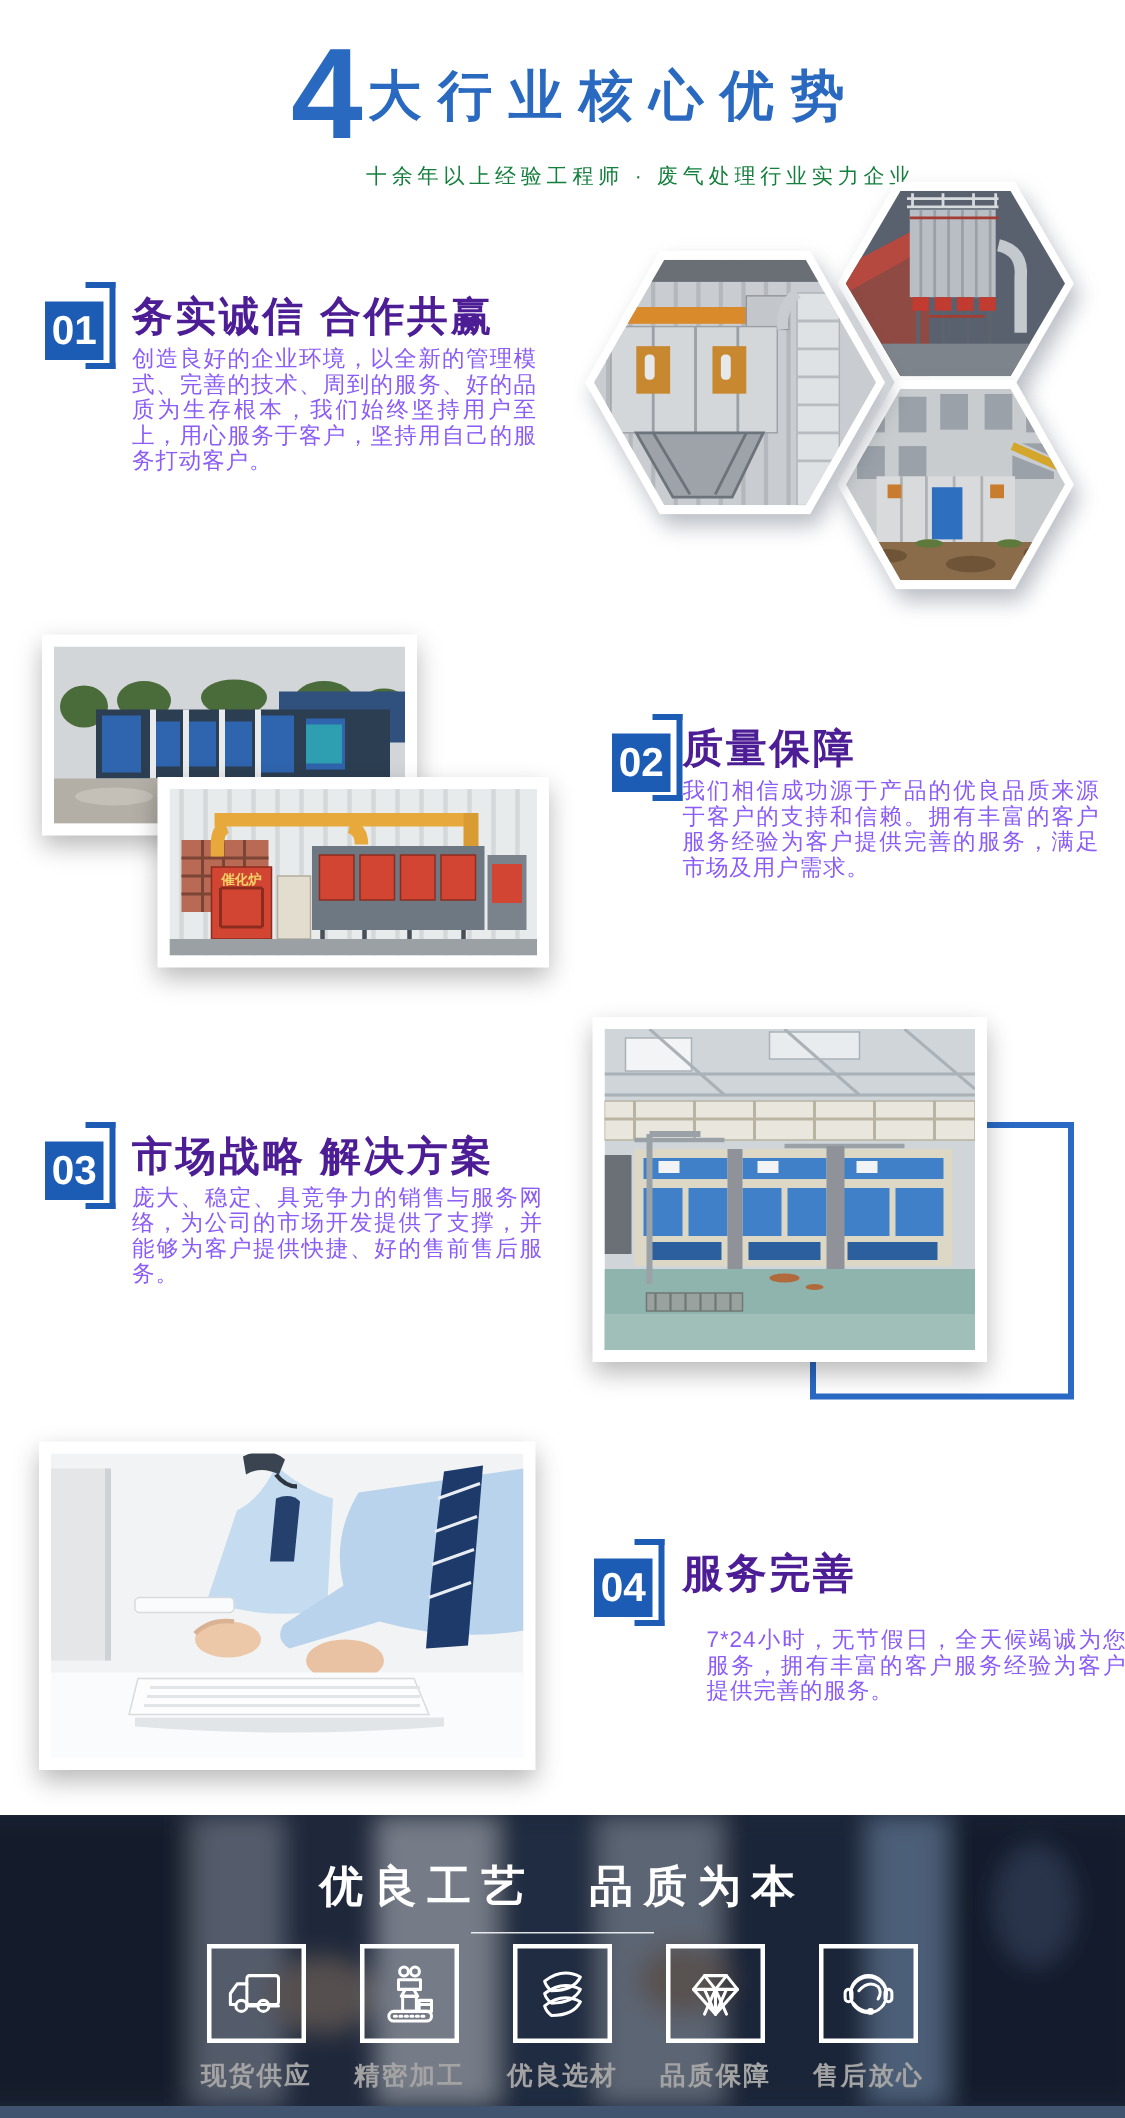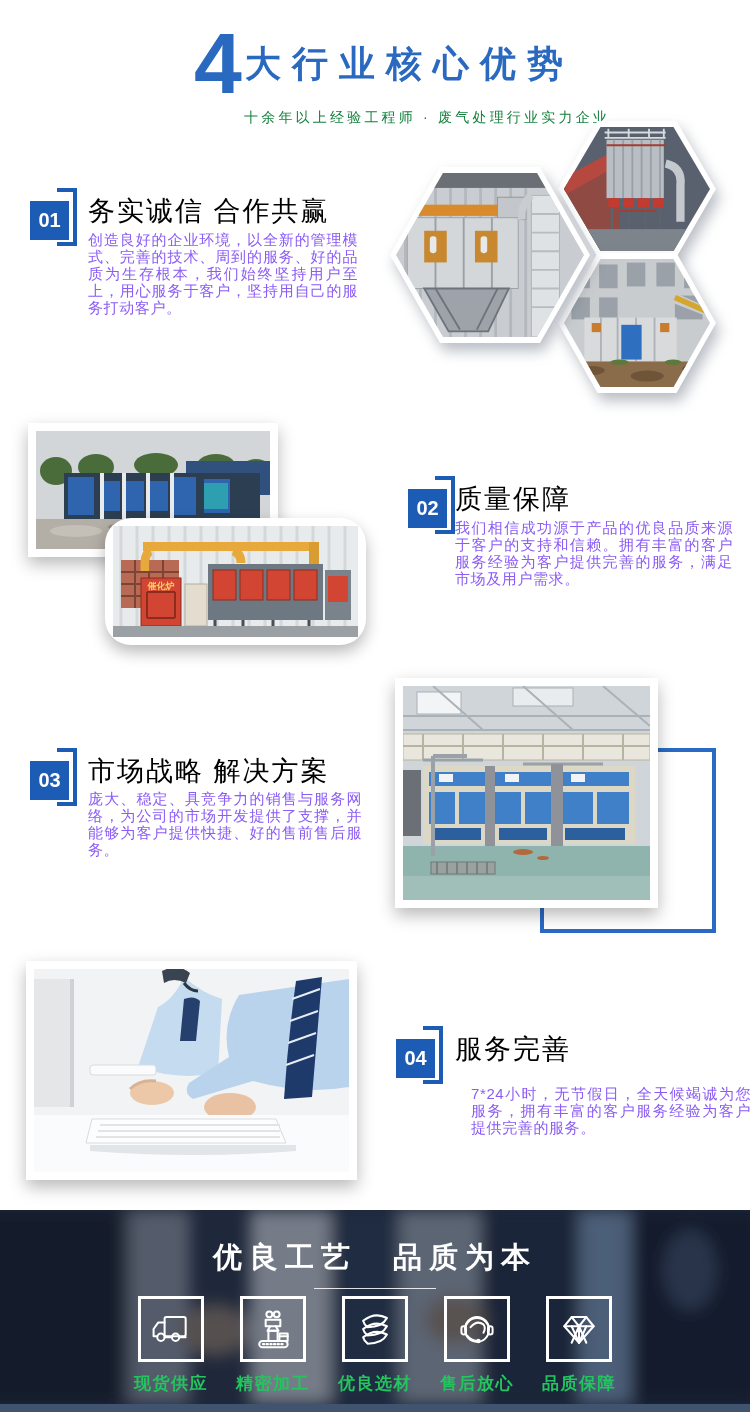--- a/index.html
+++ b/index.html
@@ -10,23 +10,23 @@
            color:#2a69c0;line-height:1;}
   .hdr-title{position:absolute;left:245px;top:40px;font-size:36px;font-weight:bold;
              color:#2a69c0;letter-spacing:11px;white-space:nowrap;}
   .hdr-sub{position:absolute;left:244px;top:85px;font-size:14px;font-weight:normal;
            color:#15803d;letter-spacing:3.2px;white-space:nowrap;margin-top:24px;}
   
   .badge{position:absolute;width:80px;height:62px;}
   .badge .bracket{position:absolute;left:27px;top:0;width:16px;height:50px;
                   border:4px solid #1d5cb5;border-left:none;}
   .badge .num{position:absolute;left:0;top:13px;width:39px;height:39px;background:#1d5cb5;
-              color:#fff;font-size:20px;font-weight:bold;text-align:center;line-height:39px;}
-  
-  .sec-title{position:absolute;font-size:27px;font-weight:normal;color:#000000;
+              color:#fff;font-size:27px;font-weight:bold;text-align:center;line-height:39px;}
+  
+  .sec-title{position:absolute;font-size:27px;font-weight:bold;color:#4c1d95;
              letter-spacing:2px;white-space:nowrap;}
   .sec-body{position:absolute;font-size:15px;color:#8b5cf6;line-height:17px;
             text-align:justify;letter-spacing:0.6px;}
   
   .hexs{position:absolute;filter:drop-shadow(4px 8px 7px rgba(55,65,85,.35));}
   .hexw{position:relative;width:100%;height:100%;background:#fff;
         clip-path:polygon(25% 0,75% 0,100% 50%,75% 100%,25% 100%,0 50%);}
   .hexi{position:absolute;left:6px;top:6px;right:6px;bottom:6px;overflow:hidden;
         clip-path:polygon(25% 0,75% 0,100% 50%,75% 100%,25% 100%,0 50%);}
   .hexi svg{display:block;width:100%;height:100%;}
@@ -43,21 +43,21 @@
   .f-title{position:absolute;top:28px;left:0;width:100%;text-align:center;color:#fff;
            font-size:29px;font-weight:bold;letter-spacing:7px;}
   .f-line{position:absolute;top:78px;left:50%;transform:translateX(-50%);width:122px;
           height:1px;background:rgba(255,255,255,.85);}
   .f-row{position:absolute;top:86px;left:0;width:100%;display:flex;
          justify-content:center;gap:22px;}
   .f-item{width:80px;text-align:center;}
   .f-box{width:60px;height:60px;border:3px solid #fff;margin:0 auto;
          display:flex;align-items:center;justify-content:center;}
   .f-box svg{width:44px;height:44px;}
-  .f-label{margin-top:10px;color:#22c55e;font-size:17px;font-weight:bold;letter-spacing:1.5px;}
+  .f-label{margin-top:10px;color:#a3a3a3;font-size:17px;font-weight:bold;letter-spacing:1.5px;}
   .bottom-strip{position:absolute;left:0;top:1404px;width:750px;height:8px;background:#41546f;}
   .ico{stroke:#fff;stroke-width:2.2;fill:none;stroke-linejoin:round;stroke-linecap:round;}
 </style>
 </head>
 <body>
 
 <div class="page">
 
   <div class="hdr-num">4</div>
   <div class="hdr-title">大行业核心优势</div>
@@ -213,21 +213,21 @@
           <ellipse cx="40" cy="100" rx="26" ry="6"></ellipse>
           <ellipse cx="150" cy="106" rx="40" ry="7"></ellipse>
         </g>
       <g fill="#938d84">
           <ellipse cx="90" cy="96" rx="18" ry="4"></ellipse>
           <ellipse cx="210" cy="100" rx="16" ry="4"></ellipse>
         </g>
     </svg>
   </div>
 
-  <div class="photo" style="left:105px;top:518px;z-index:2;border-radius:26px;">
+  <div class="photo" style="left:105px;top:518px;z-index:2;">
     <svg width="245" height="111" viewBox="0 0 245 111">
       <rect width="245" height="111" fill="#e8ebec"></rect>
       <g stroke="#d4d8da" stroke-width="3">
           <path d="M8 0 V111 M24 0 V111 M40 0 V111 M56 0 V111 M72 0 V111 M88 0 V111 M104 0 V111 M120 0 V111 M136 0 V111 M152 0 V111 M168 0 V111 M184 0 V111 M200 0 V111 M216 0 V111 M232 0 V111"></path>
         </g>
       <rect x="8" y="34" width="58" height="48" fill="#b86a54"></rect>
       <g stroke="#7c4434" stroke-width="2">
           <path d="M8 46 H66 M8 58 H66 M8 70 H66 M22 34 V82 M36 34 V82 M50 34 V82"></path>
         </g>
       <rect x="30" y="16" width="172" height="9" fill="#e8a93c"></rect>
@@ -407,38 +407,38 @@
             <path d="M11 15 Q24 5 37 12 Q32 22 16 22 Q12 19 11 15 Z"></path>
             <path d="M11 24 Q24 14 37 21 Q32 31 16 31 Q12 28 11 24 Z"></path>
             <path d="M11 33 Q24 23 37 30 Q32 40 16 40 Q12 37 11 33 Z"></path>
           </svg>
         </div>
         <div class="f-label">优良选材</div>
       </div>
       <div class="f-item">
         <div class="f-box">
           <svg viewBox="0 0 48 48" class="ico">
+            <path d="M16 11 h16 l8 10 L24 39 L8 21 Z"></path>
+            <path d="M8 21 h32 M16 11 l8 10 8 -10 M24 21 v18 M24 21 l-8 18 M24 21 l8 18" transform="translate(0,0)"></path>
+            <path d="M24 39 l-8 -18 M24 39 l8 -18"></path>
+          </svg>
+        </div>
+        <div class="f-label">品质保障</div>
+      </div>
+      <div class="f-item">
+        <div class="f-box">
+          <svg viewBox="0 0 48 48" class="ico">
             <circle cx="24" cy="25" r="13"></circle>
             <path d="M11 24 a13 13 0 0 1 26 0"></path>
             <rect x="7" y="21" width="5" height="9" rx="2.5"></rect>
             <rect x="36" y="21" width="5" height="9" rx="2.5"></rect>
             <path d="M17 22 q7 -8 14 -3 q3 4 0 9"></path>
             <path d="M13 31 q5 6 11 6"></path>
               <circle cx="25.5" cy="37" r="1.4"></circle>
           </svg>
         </div>
         <div class="f-label">售后放心</div>
       </div>
-      <div class="f-item">
-        <div class="f-box">
-          <svg viewBox="0 0 48 48" class="ico">
-            <path d="M16 11 h16 l8 10 L24 39 L8 21 Z"></path>
-            <path d="M8 21 h32 M16 11 l8 10 8 -10 M24 21 v18 M24 21 l-8 18 M24 21 l8 18" transform="translate(0,0)"></path>
-            <path d="M24 39 l-8 -18 M24 39 l8 -18"></path>
-          </svg>
-        </div>
-        <div class="f-label">品质保障</div>
-      </div>
     </div>
   </div>
 
   <div class="bottom-strip"></div>
 </div>
 
 </body></html>

